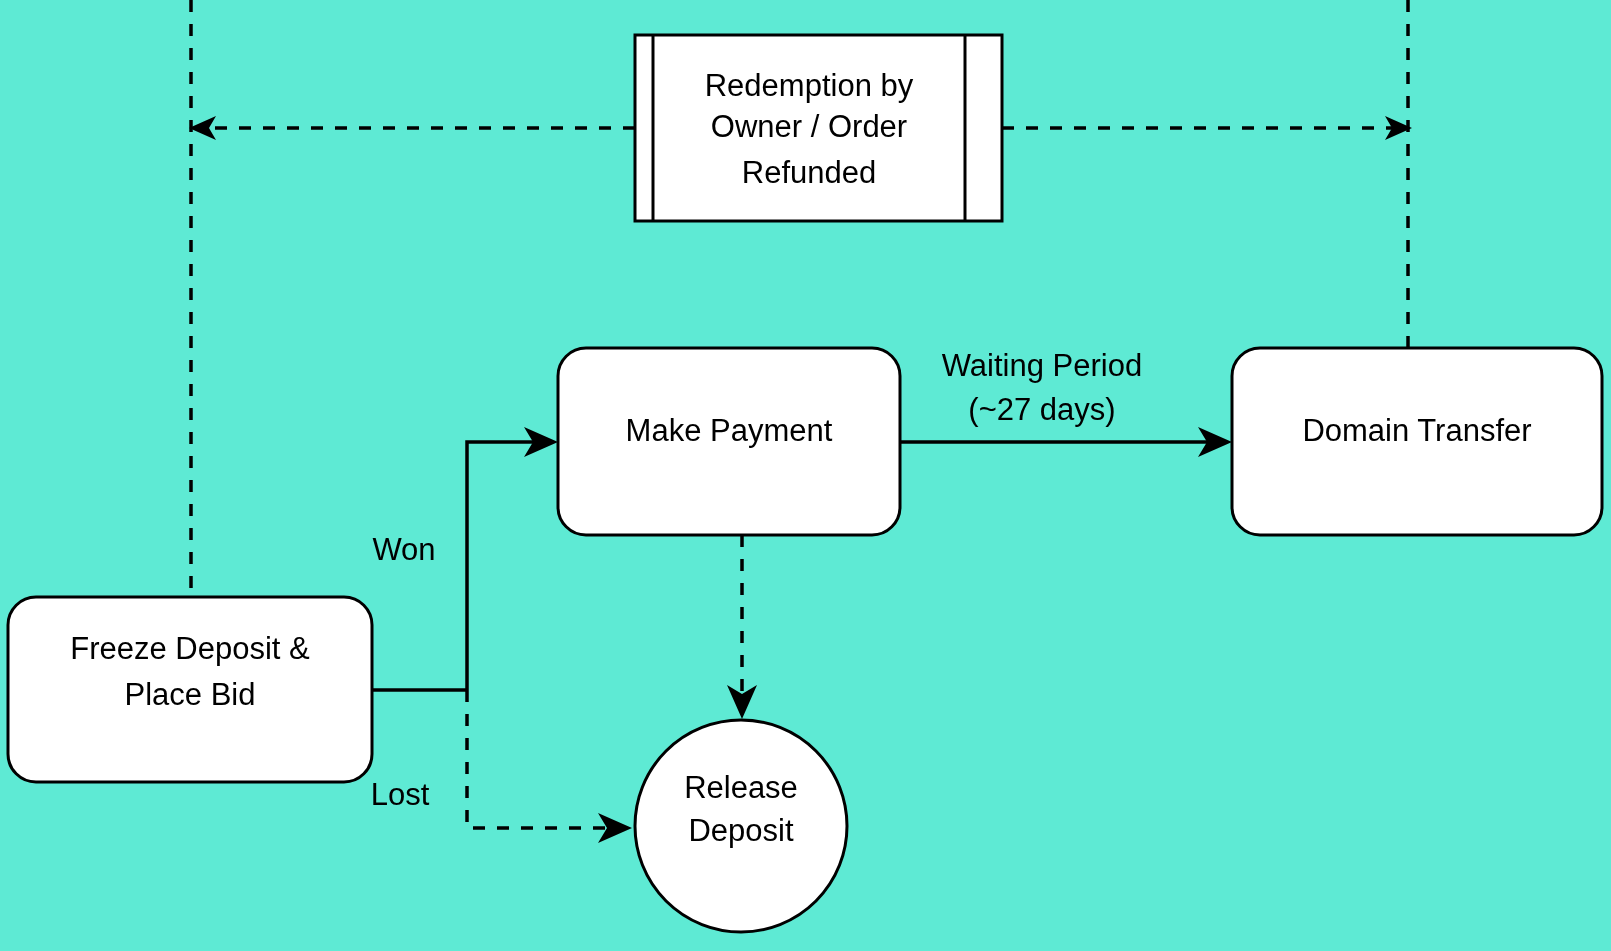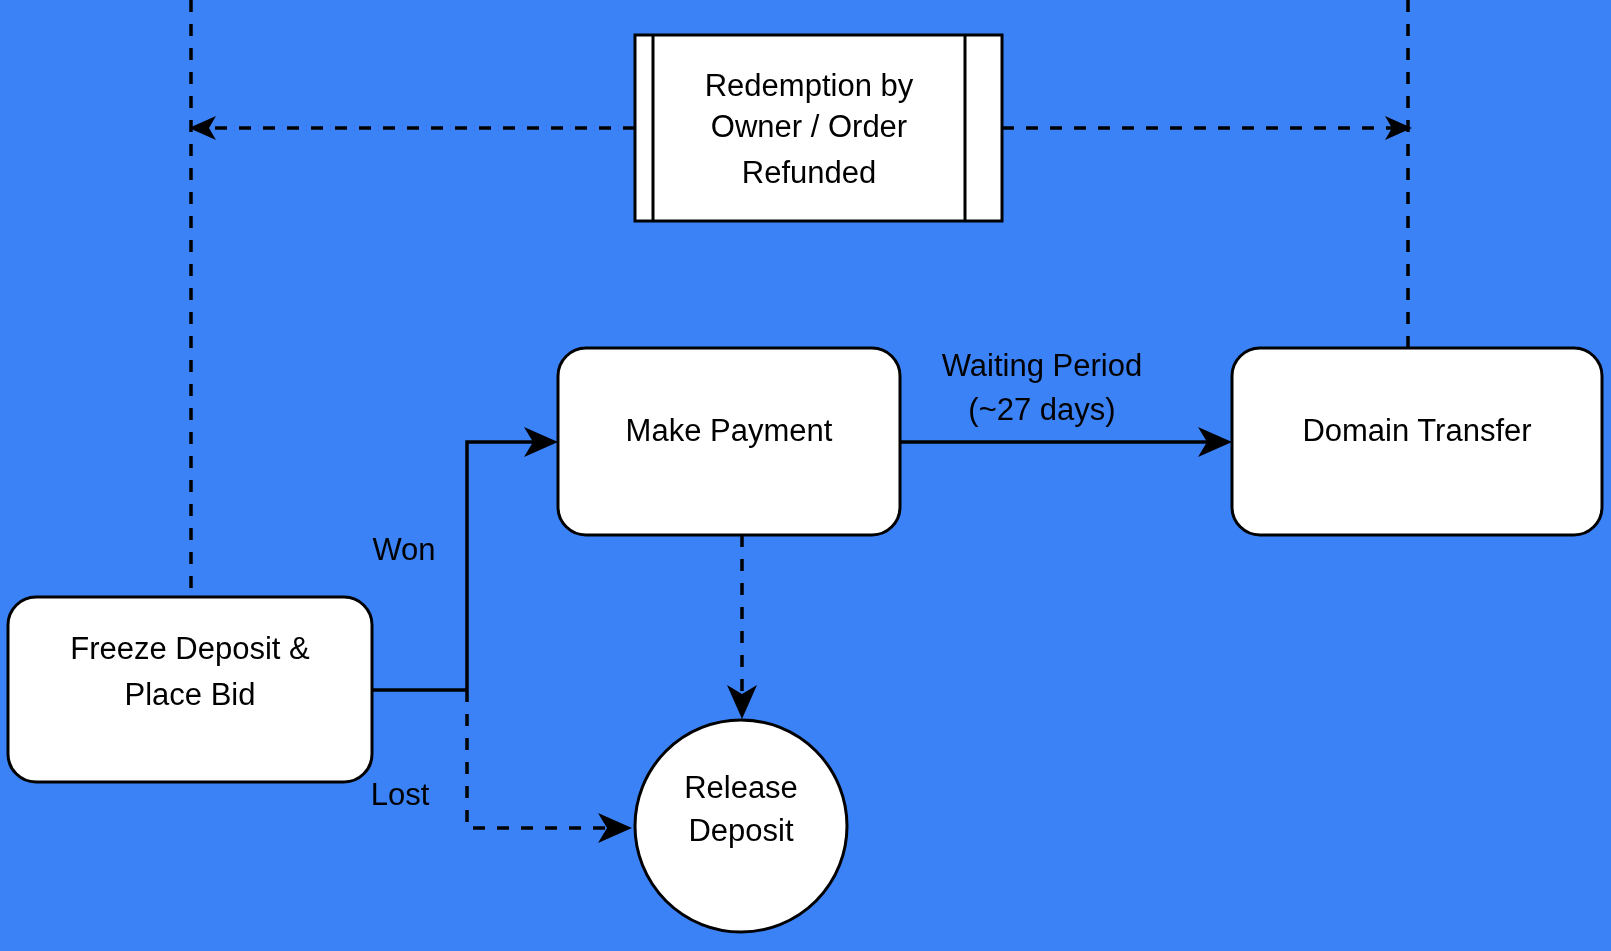--- a/index.html
+++ b/index.html
@@ -4,21 +4,21 @@
 <style>
   html, body {
     margin: 0;
     padding: 0;
     background: #ffffff;
   }
   #canvas {
     position: relative;
     width: 1611px;
     height: 951px;
-    background: #3b82f6;
+    background: #5eead4;
     overflow: hidden;
     font-family: "Liberation Sans", sans-serif;
   }
   svg.diagram {
     position: absolute;
     top: 0;
     left: 0;
     width: 1611px;
     height: 951px;
   }

